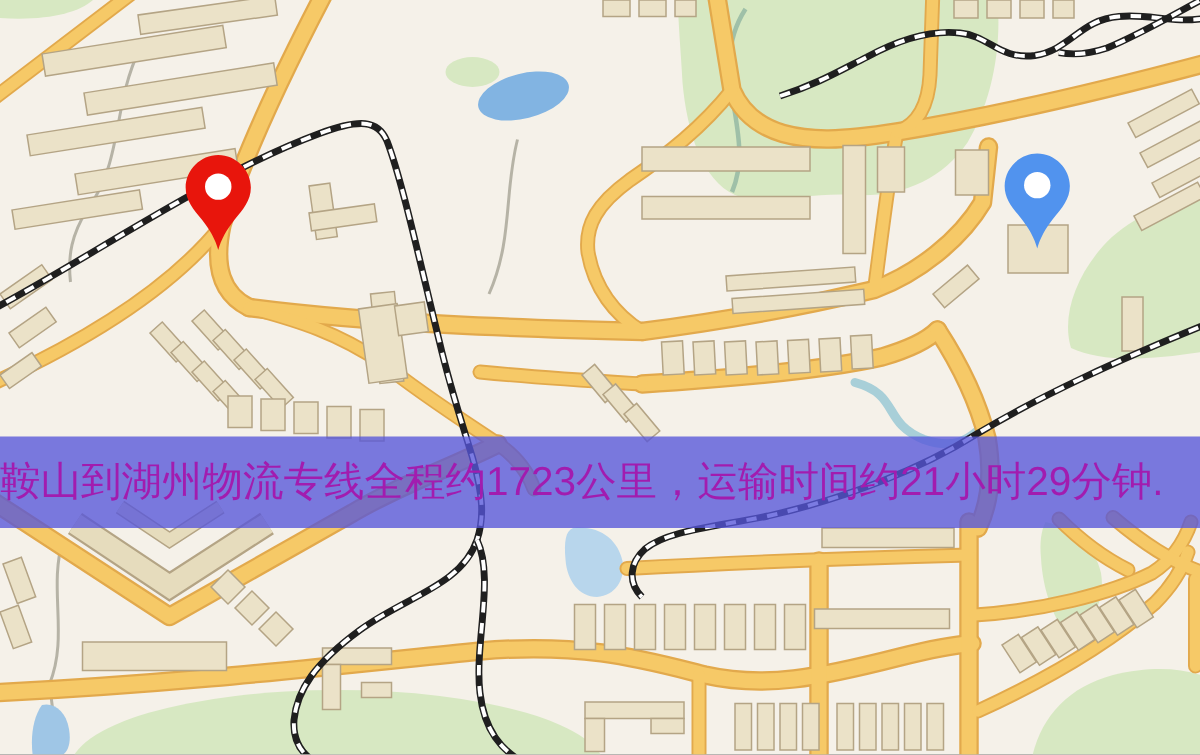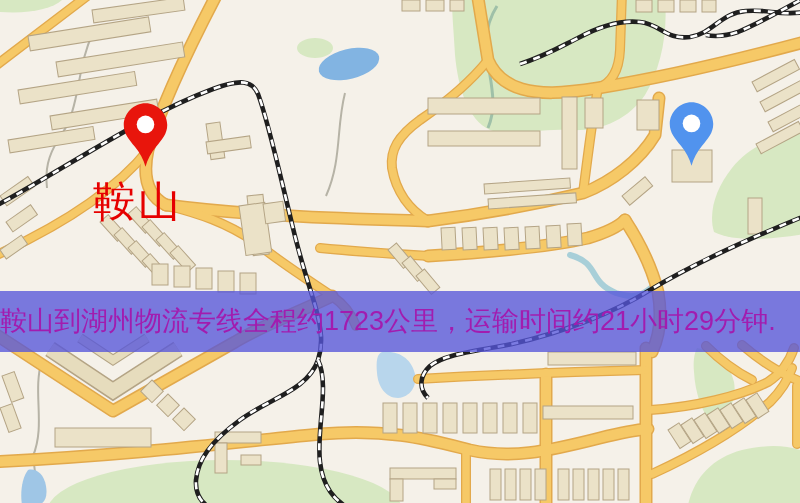--- a/index.html
+++ b/index.html
@@ -271,20 +271,19 @@
   </svg>
 
   <div id="banner">
     <div id="banner-text">鞍山到湖州物流专线全程约1723公里，运输时间约21小时29分钟.</div>
   </div>
 
   <svg id="pin-anshan" class="pin" viewBox="0 0 40 56">
     <path d="M20,1 C10,1 1.5,9.5 1.5,19.5 C1.5,27 6,32 11,38 C15,43 18.5,49 20,55 C21.5,49 25,43 29,38 C34,32 38.5,27 38.5,19.5 C38.5,9.5 30,1 20,1 Z" fill="#e8150c"></path>
     <circle cx="20" cy="19" r="7.5" fill="#ffffff"></circle>
   </svg>
-  <div id="label-anshan" class="city-label">鞍山</div>
 
   <svg id="pin-huzhou" class="pin" viewBox="0 0 40 56">
     <path d="M20,1 C10,1 1.5,9.5 1.5,19.5 C1.5,27 6,32 11,38 C15,43 18.5,49 20,55 C21.5,49 25,43 29,38 C34,32 38.5,27 38.5,19.5 C38.5,9.5 30,1 20,1 Z" fill="#5193ee"></path>
     <circle cx="20" cy="19" r="7.5" fill="#ffffff"></circle>
   </svg>
 
 </div>
 
 </body></html>

